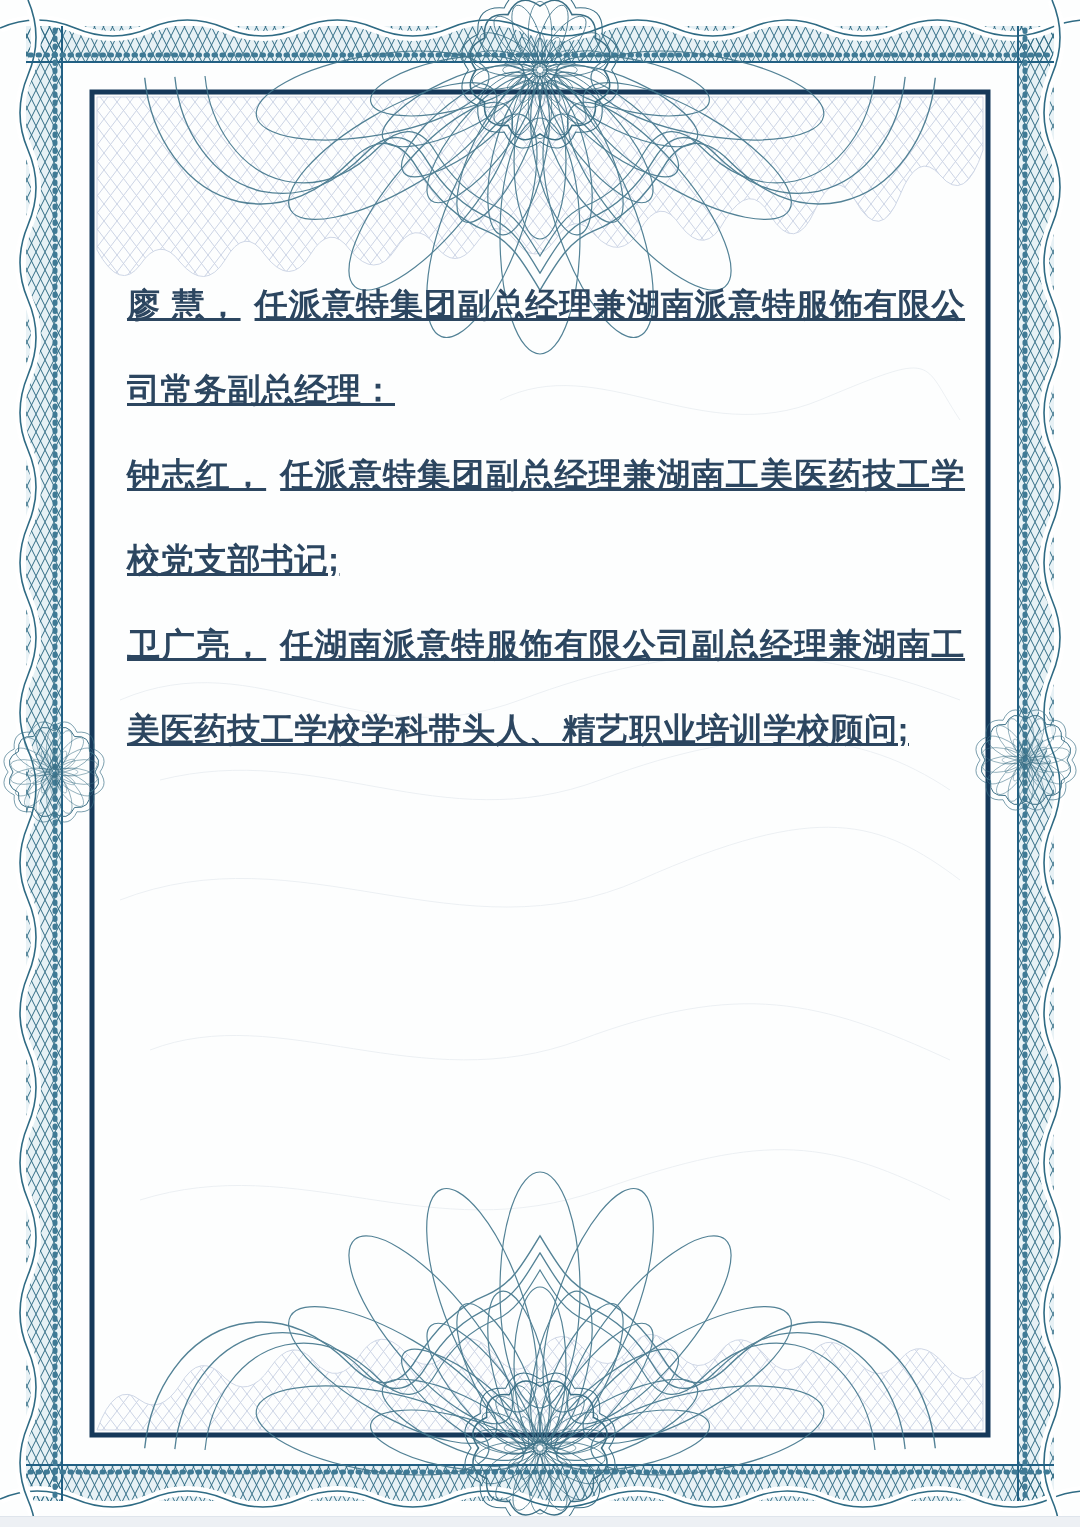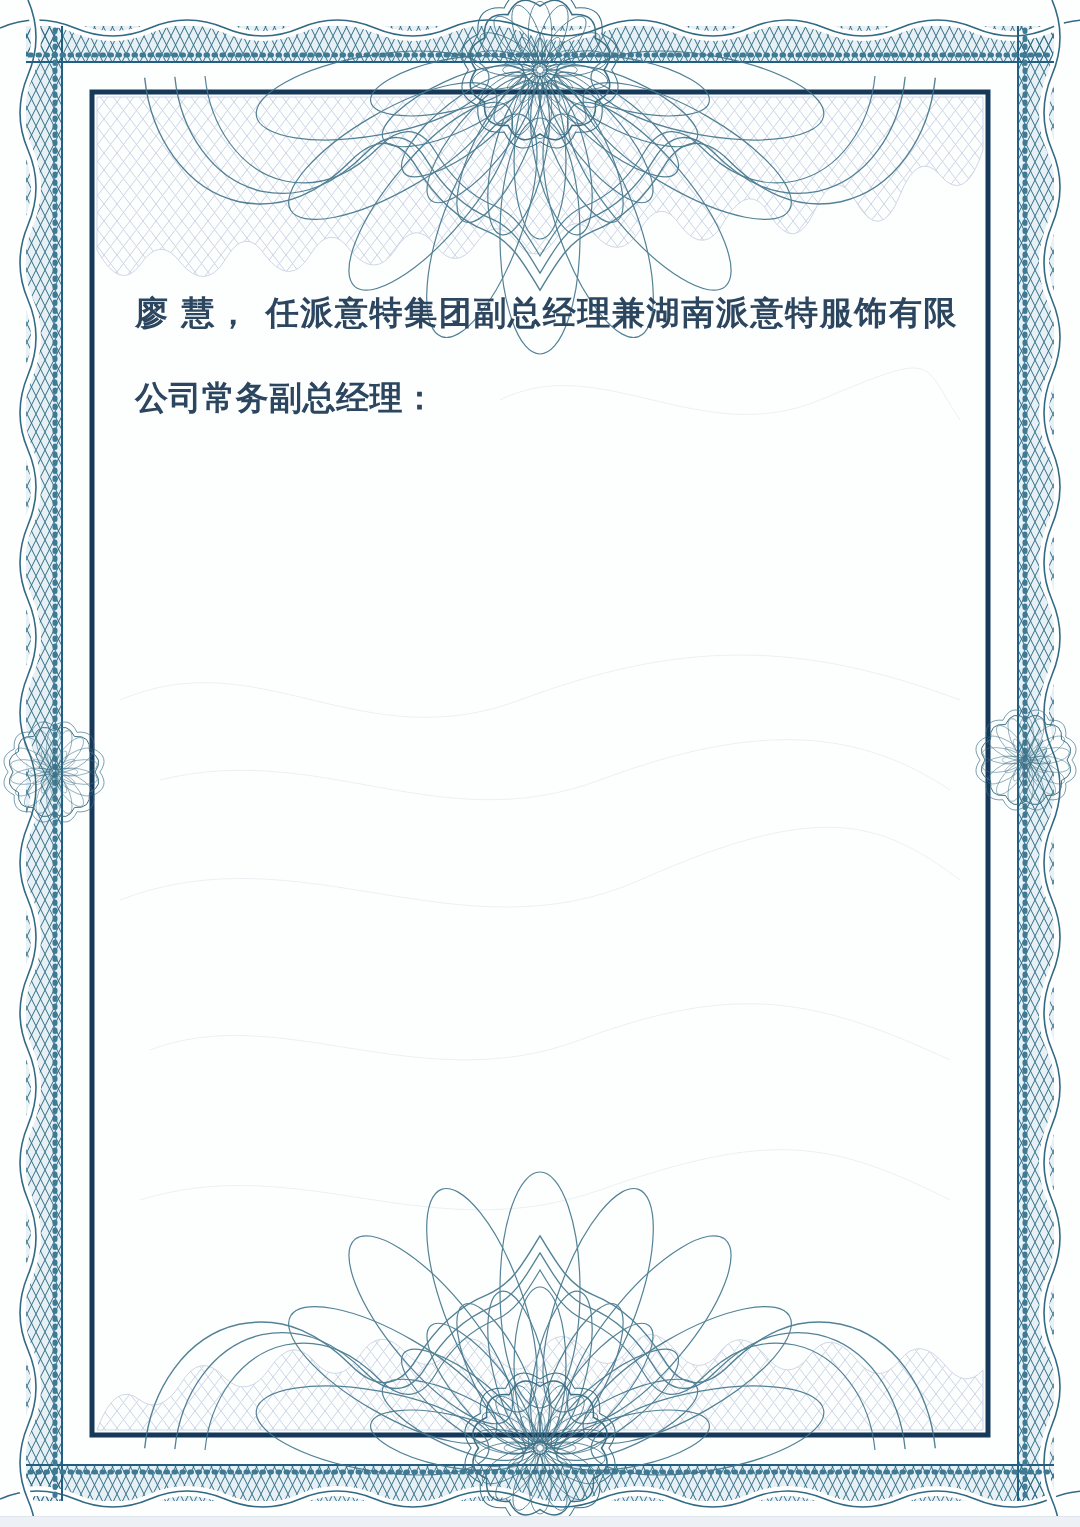--- a/index.html
+++ b/index.html
@@ -15,21 +15,21 @@
     position:absolute;
     left:127px;top:262px;width:838px;
     color:#2c4660;
     font-size:33px;
     font-weight:700;
     line-height:85px;
     text-align:justify;
     text-justify:inter-character;
     letter-spacing:0.5px;
   }
-  .content p{margin:8px;}
+  .content p{margin:0;text-decoration:underline;}
   .nm{margin-right:14px;letter-spacing:1px;}
   .photo-edge{
     position:absolute;left:0;bottom:0;width:100%;height:10px;
     background:#edf0f4;border-top:1px solid #dfe5ec;
   }
 </style>
 </head>
 <body>
 
 <div class="page">
@@ -165,16 +165,18 @@
     <use href="#fan" transform="translate(540,1460) rotate(180)"></use>
 
     <use href="#rosette" transform="translate(540,70) scale(0.78)"></use>
     <use href="#rosette" transform="translate(540,1448) scale(0.75)"></use>
     <use href="#rosette" transform="translate(54,772) scale(0.5)"></use>
     <use href="#rosette" transform="translate(1026,760) scale(0.5)"></use>
   </svg>
 
   <main class="content">
     <p class="entry"><span class="nm">廖 慧，</span><span class="ttl">任派意特集团副总经理兼湖南派意特服饰有限公司常务副总经理：</span></p>
+    <p class="entry"><span class="nm">钟志红，</span><span class="ttl">任派意特集团副总经理兼湖南工美医药技工学校党支部书记;</span></p>
+    <p class="entry"><span class="nm">卫广亮，</span><span class="ttl">任湖南派意特服饰有限公司副总经理兼湖南工美医药技工学校学科带头人、精艺职业培训学校顾问;</span></p>
   </main>
 
   <div class="photo-edge"></div>
 </div>
 
 </body></html>

